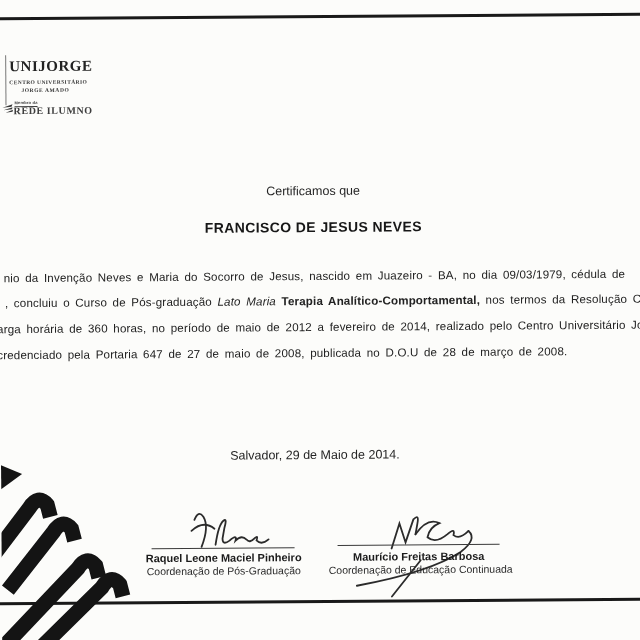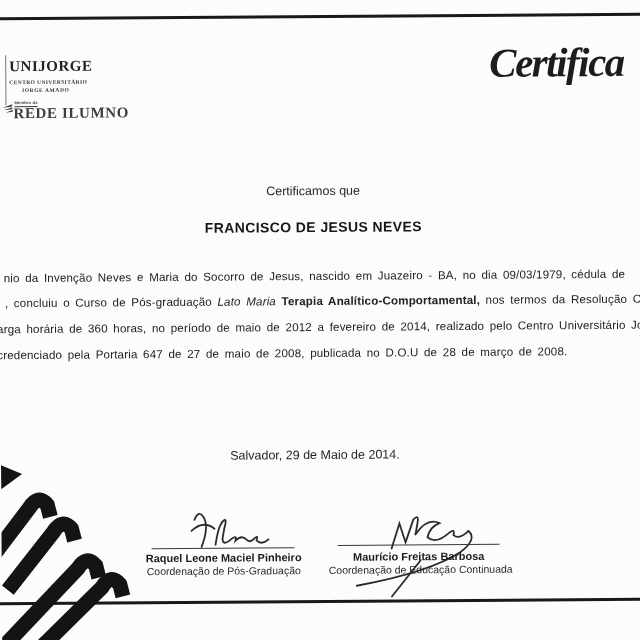--- a/index.html
+++ b/index.html
@@ -43,21 +43,21 @@
   .rede-row{position:absolute;left:-4px;top:48px;width:110px;height:16px;}
   .rede-wing{position:absolute;left:0;top:2px;}
   .rede-member{
     position:absolute;left:13px;top:0px;
     font-size:4px;color:#3a3a3a;font-weight:bold;letter-spacing:0.2px;
     border-bottom:0.5px solid #3a3a3a;padding-bottom:0.5px;
   }
   .rede-name{
     position:absolute;left:12px;top:5px;
     font-family:"Liberation Serif", serif;font-weight:bold;
-    font-size:15px;letter-spacing:0.6px;color:#3d3d3d;white-space:nowrap;
+    font-size:10px;letter-spacing:0.6px;color:#3d3d3d;white-space:nowrap;
   }
   
   .cert-title{
     position:absolute;left:491px;top:44px;
     font-family:"Liberation Serif", serif;
     font-style:italic;font-weight:bold;
     font-size:41px;letter-spacing:-1.5px;color:#1c1c1c;
     white-space:nowrap;line-height:1;
   }
   .centered{position:absolute;left:0;width:628px;text-align:center;}
@@ -113,21 +113,20 @@
         <svg class="rede-wing" width="12" height="12" viewBox="0 0 12 12">
           <path d="M11 2 L1 5.5 L10 4.5 Z" fill="#3a3a3a"></path>
           <path d="M11 5 L2 8 L10.5 7 Z" fill="#3a3a3a"></path>
           <path d="M11.5 7.5 L4 10.5 L11 9.5 Z" fill="#3a3a3a"></path>
         </svg>
         <span class="rede-member">Membro da</span>
         <span class="rede-name">REDE ILUMNO</span>
       </div>
     </div>
 
-    <div class="cert-title">Certifica</div>
 
     <div class="centered intro-line">Certificamos que</div>
     <div class="centered recipient-name">FRANCISCO DE JESUS NEVES</div>
 
     <div class="body-line bl1">nio da Invenção Neves e Maria do Socorro de Jesus, nascido em Juazeiro - BA, no dia 09/03/1979, cédula de</div>
     <div class="body-line bl2"><span>, concluiu o Curso de Pós-graduação </span><span class="it">Lato Maria</span><span class="bd"> Terapia Analítico-Comportamental,</span><span> nos termos da Resolução C</span></div>
     <div class="body-line bl3">arga horária de 360 horas, no período de maio de 2012 a fevereiro de 2014, realizado pelo Centro Universitário Jor</div>
     <div class="body-line bl4">credenciado pela Portaria 647 de 27 de maio de 2008, publicada no D.O.U de 28 de março de 2008.</div>
 
     <div class="centered date-line">Salvador, 29 de Maio de 2014.</div>

